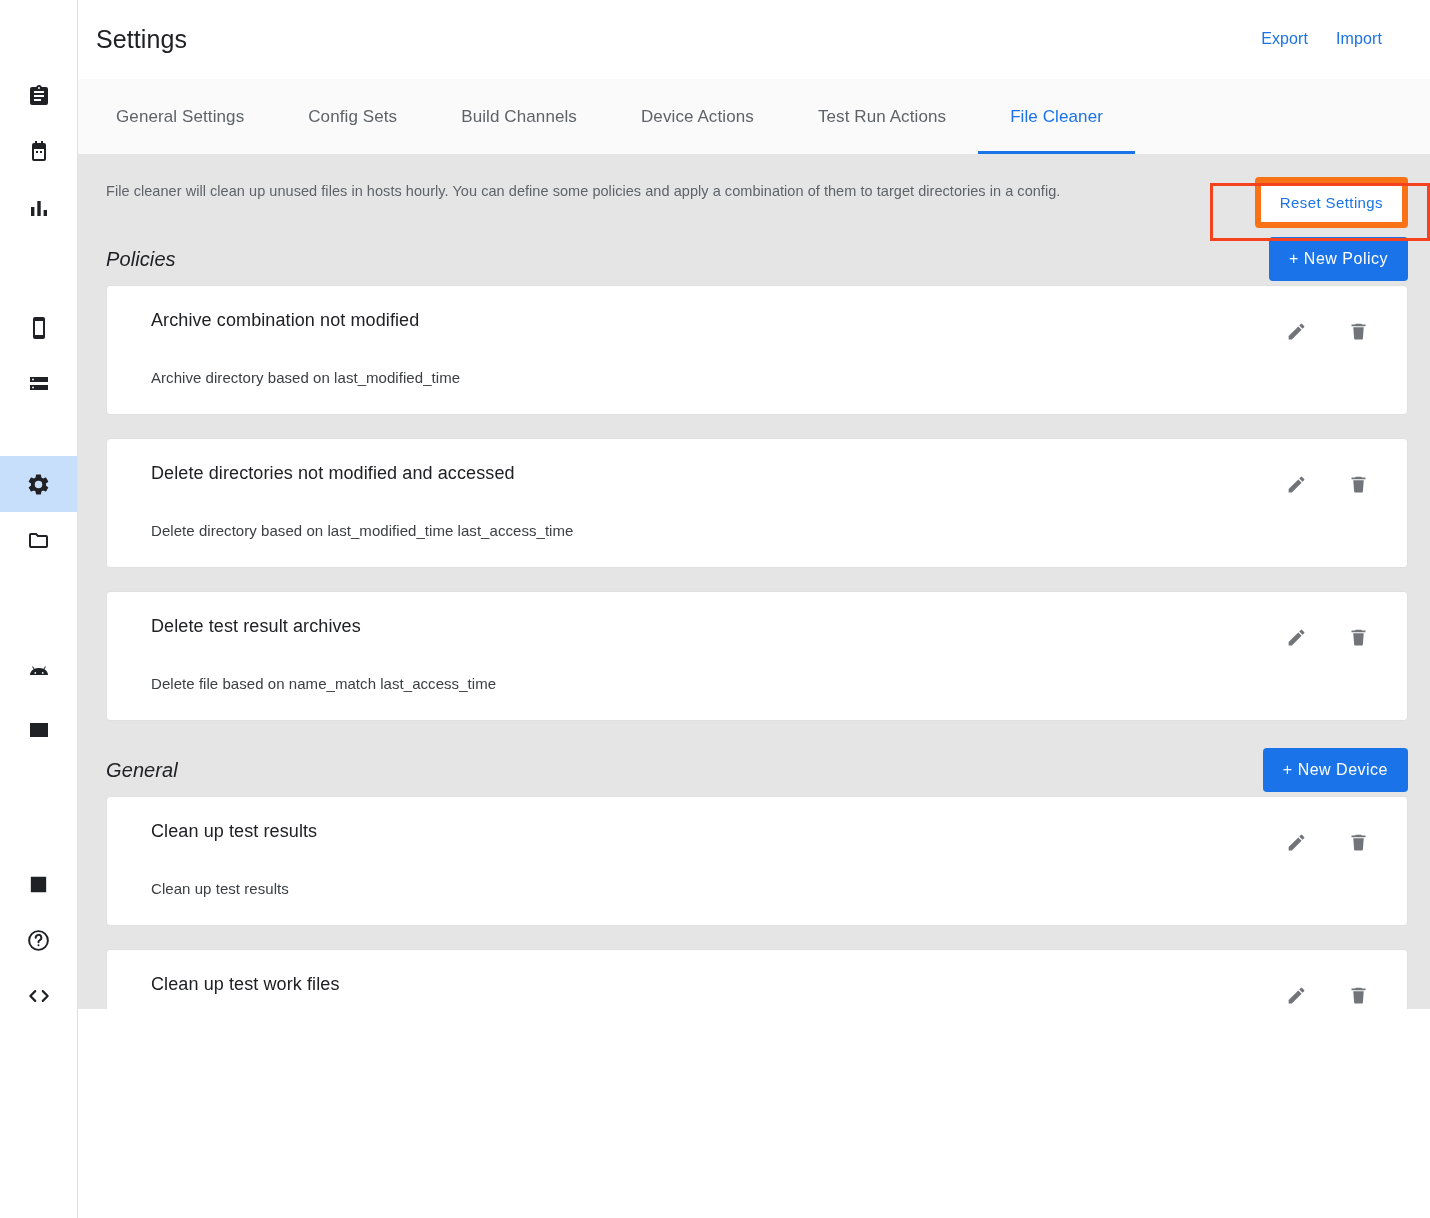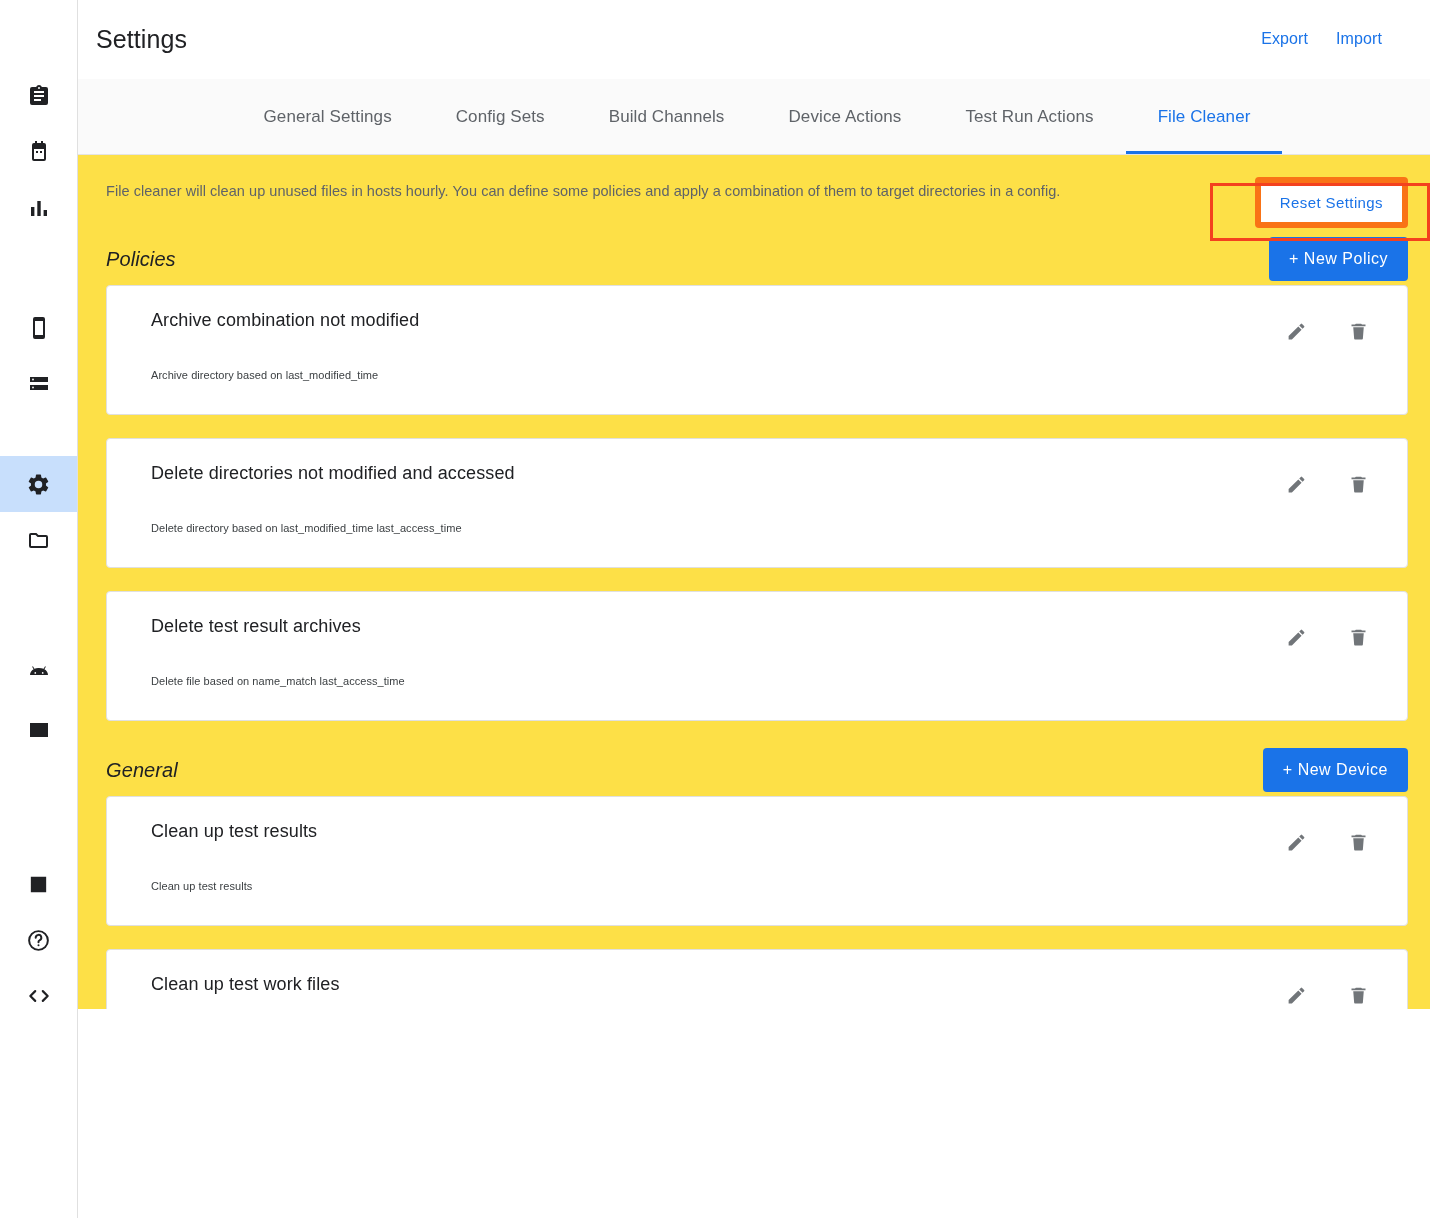--- a/index.html
+++ b/index.html
@@ -89,21 +89,20 @@
   }
 
   
   .tabs {
     display: flex;
     align-items: stretch;
     height: 76px;
     padding-left: 6px;
     border-bottom: 1px solid #e4e4e4;
     background: #fafafa;
-    justify-content: center;
   }
   .tab {
     display: flex;
     align-items: center;
     justify-content: center;
     padding: 0 32px;
     font-size: 17px;
     color: #5f6368;
     cursor: pointer;
     position: relative;
@@ -115,21 +114,21 @@
     content: "";
     position: absolute;
     left: 0; right: 0; bottom: 0;
     height: 3px;
     background: #1a73e8;
   }
 
   
   .panel {
     padding: 22px 22px 8px 28px;
-    background: #fde047;
+    background: #e5e5e5;
     height: calc(100% - 76px);
     overflow: hidden;
   }
 
   .desc-row {
     display: flex;
     align-items: flex-start;
     min-height: 52px;
   }
   .desc-text {
@@ -194,21 +193,21 @@
     min-height: 130px;
   }
   .card-body { flex: 1 1 auto; }
   .card-title {
     font-size: 18px;
     color: #202124;
     letter-spacing: 0.1px;
     margin-bottom: 38px;
   }
   .card-sub {
-    font-size: 11px;
+    font-size: 15px;
     color: #3c4043;
     letter-spacing: 0.05px;
   }
   .card-actions {
     display: flex;
     align-items: center;
     gap: 36px;
     padding-top: 10px;
     padding-right: 12px;
   }

